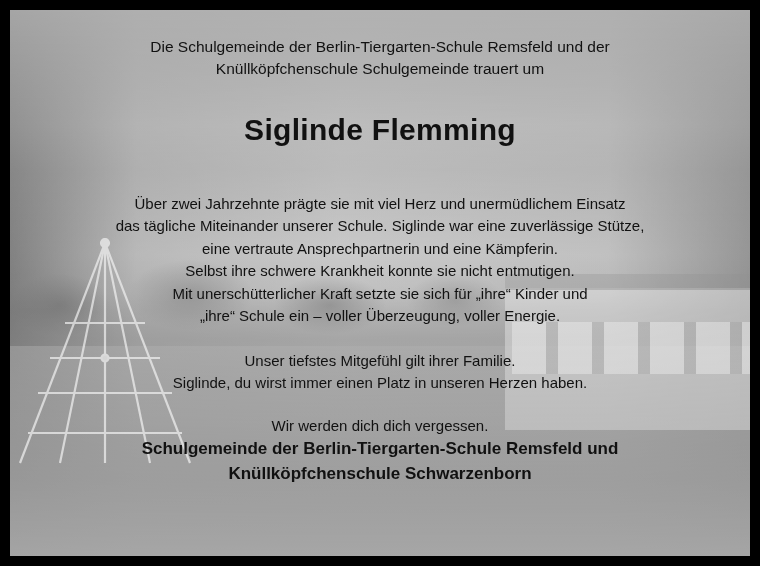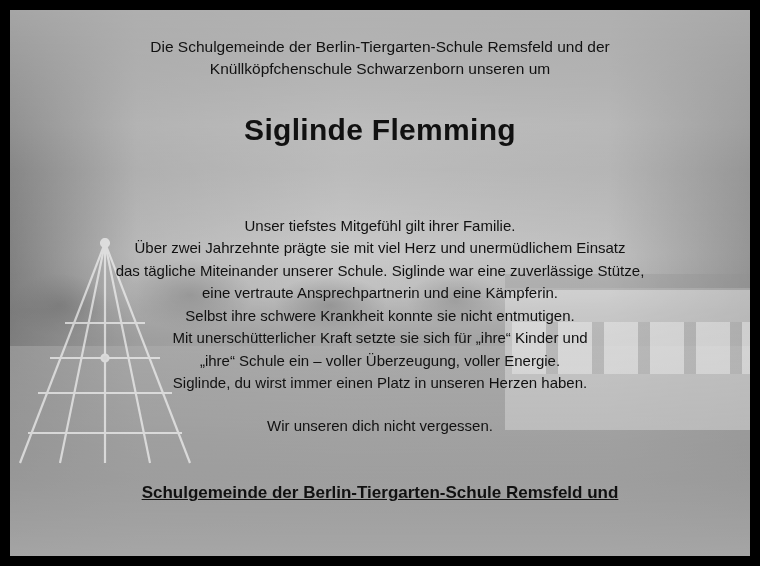--- a/index.html
+++ b/index.html
@@ -140,23 +140,21 @@
   .para {
     margin: 0;
   }
   .gap-1 { margin-top: 22px; }
   .gap-2 { }
   .gap-3 { margin-top: 20px; }
   .signature {
     font-size: 17px;
     font-weight: bold;
     line-height: 1.45;
-    margin-top: 44px;
     max-width: 640px;
-    text-decoration: underline;
   }
 </style>
 </head>
 <body>
 
 <div class="obituary">
 
   <div class="bg"></div>
   <div class="bg-trees"></div>
   <div class="bg-ground"></div>
@@ -180,39 +178,40 @@
       </g>
     </svg>
   </div>
 
   <div class="darken"></div>
 
   <div class="content">
 
     <div class="intro">
       <div>Die Schulgemeinde der Berlin-Tiergarten-Schule Remsfeld und der</div>
-      <div>Knüllköpfchenschule Schwarzenborn unseren um</div>
+      <div>Knüllköpfchenschule Schulgemeinde trauert um</div>
     </div>
 
     <div class="name">Siglinde Flemming</div>
 
     <div class="body-text">
-      <p class="para gap-1">Unser tiefstes Mitgefühl gilt ihrer Familie.</p>
       <p class="para">
         <span>Über zwei Jahrzehnte prägte sie mit viel Herz und unermüdlichem Einsatz</span><br>
         <span>das tägliche Miteinander unserer Schule. Siglinde war eine zuverlässige Stütze,</span><br>
         <span>eine vertraute Ansprechpartnerin und eine Kämpferin.</span><br>
         <span>Selbst ihre schwere Krankheit konnte sie nicht entmutigen.</span><br>
         <span>Mit unerschütterlicher Kraft setzte sie sich für „ihre“ Kinder und</span><br>
         <span>„ihre“ Schule ein – voller Überzeugung, voller Energie.</span>
       </p>
+      <p class="para gap-1">Unser tiefstes Mitgefühl gilt ihrer Familie.</p>
       <p class="para gap-2">Siglinde, du wirst immer einen Platz in unseren Herzen haben.</p>
-      <p class="para gap-3">Wir unseren dich nicht vergessen.</p>
+      <p class="para gap-3">Wir werden dich dich vergessen.</p>
     </div>
 
     <div class="signature">
       <div>Schulgemeinde der Berlin-Tiergarten-Schule Remsfeld und</div>
+      <div>Knüllköpfchenschule Schwarzenborn</div>
     </div>
 
   </div>
 
   <div class="frame-border"></div>
 </div>
 
 </body></html>

